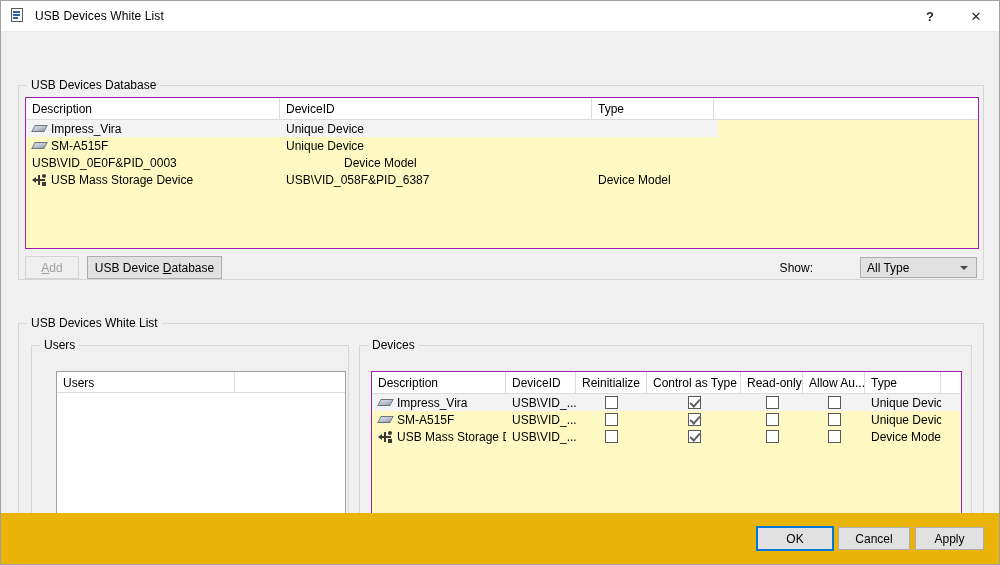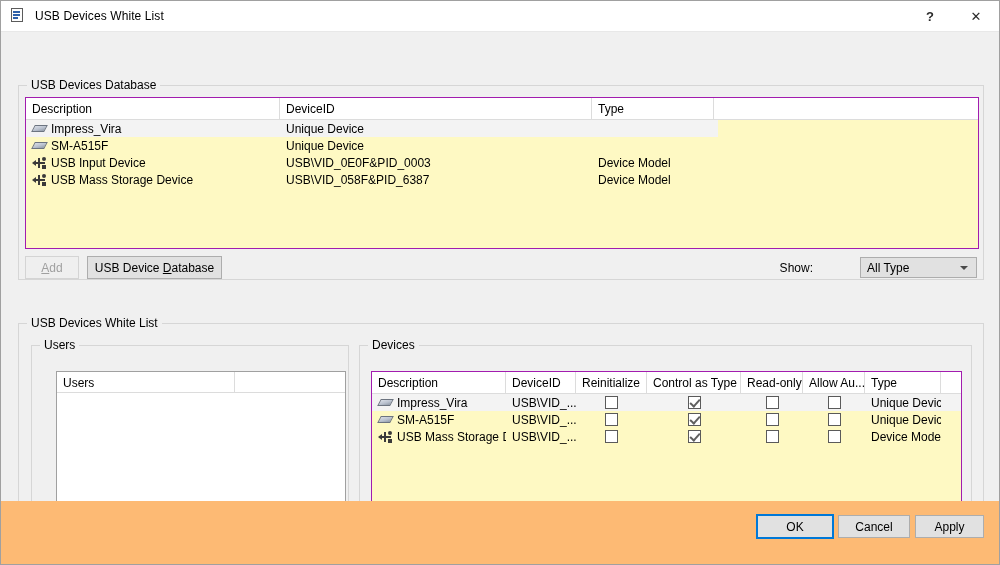--- a/index.html
+++ b/index.html
@@ -285,22 +285,22 @@
   .user-row.selected .utext {
     background: #0b7ad4;
     color: #ffffff;
     outline: 1px solid #7a7a7a;
     min-width: 140px;
   }
 
   .bottom-bar {
     position: absolute;
     left: 0; right: 0; bottom: 0;
-    height: 64px;
-    background: #fdba74;
+    height: 52px;
+    background: #eab308;
   }
 </style>
 </head>
 <body>
 
 <div class="titlebar">
   <span class="title-icon">
     <span class="shadow"></span>
     <span class="doc"></span>
     <span class="bar1"></span>
@@ -342,31 +342,20 @@
           <div class="lv-td" style="width:254px">
             <span class="ic icon-chip">
                 <span class="body"></span>
               </span>
             <span>SM-A515F</span>
           </div>
           <div class="lv-td" style="width:122px">Unique Device</div>
         </div>
 
         <div class="lv-row">
-          <div class="lv-td" style="width:254px">
-            <span class="ic icon-usb">
-              <span class="trunk"></span>
-                <span class="tip"></span>
-                <span class="armu"></span>
-                <span class="arml"></span>
-                <span class="dotu"></span>
-                <span class="dotl"></span>
-            </span>
-            <span>USB Input Device</span>
-          </div>
           <div class="lv-td" style="width:312px">USB\VID_0E0F&amp;PID_0003</div>
           <div class="lv-td" style="width:122px">Device Model</div>
         </div>
 
         <div class="lv-row">
           <div class="lv-td" style="width:254px">
             <span class="ic icon-usb">
               <span class="trunk"></span>
                 <span class="tip"></span>
                 <span class="armu"></span>

